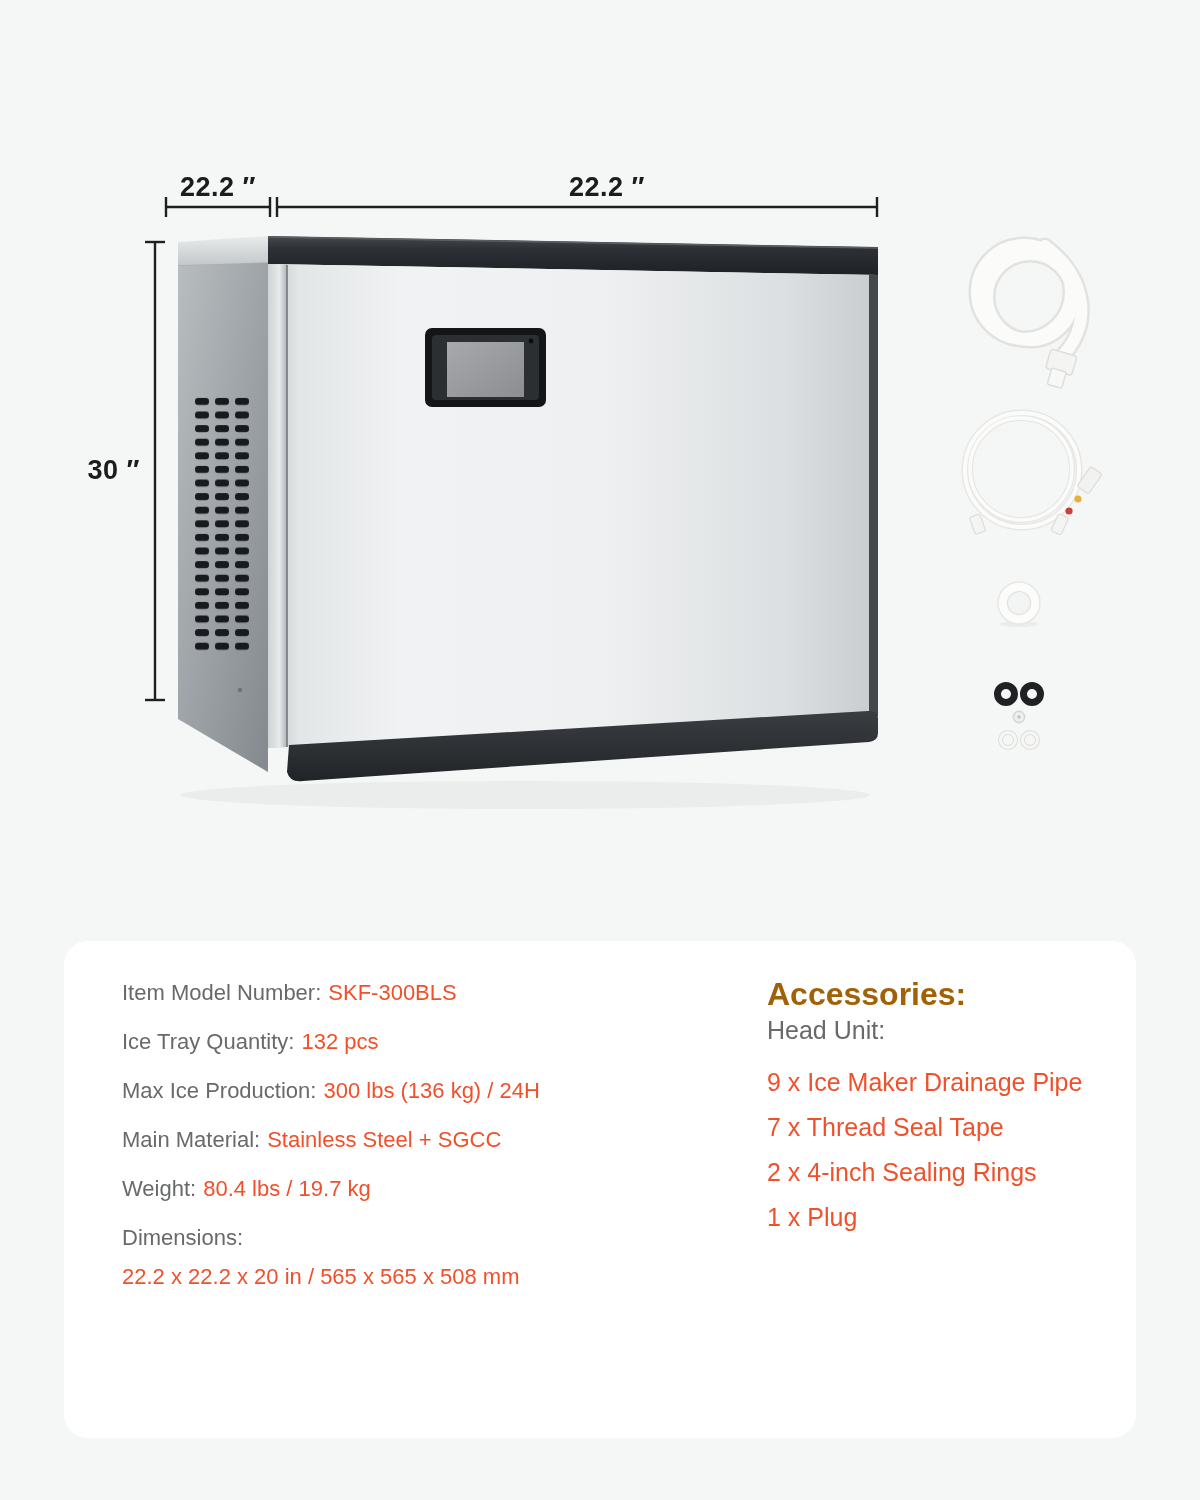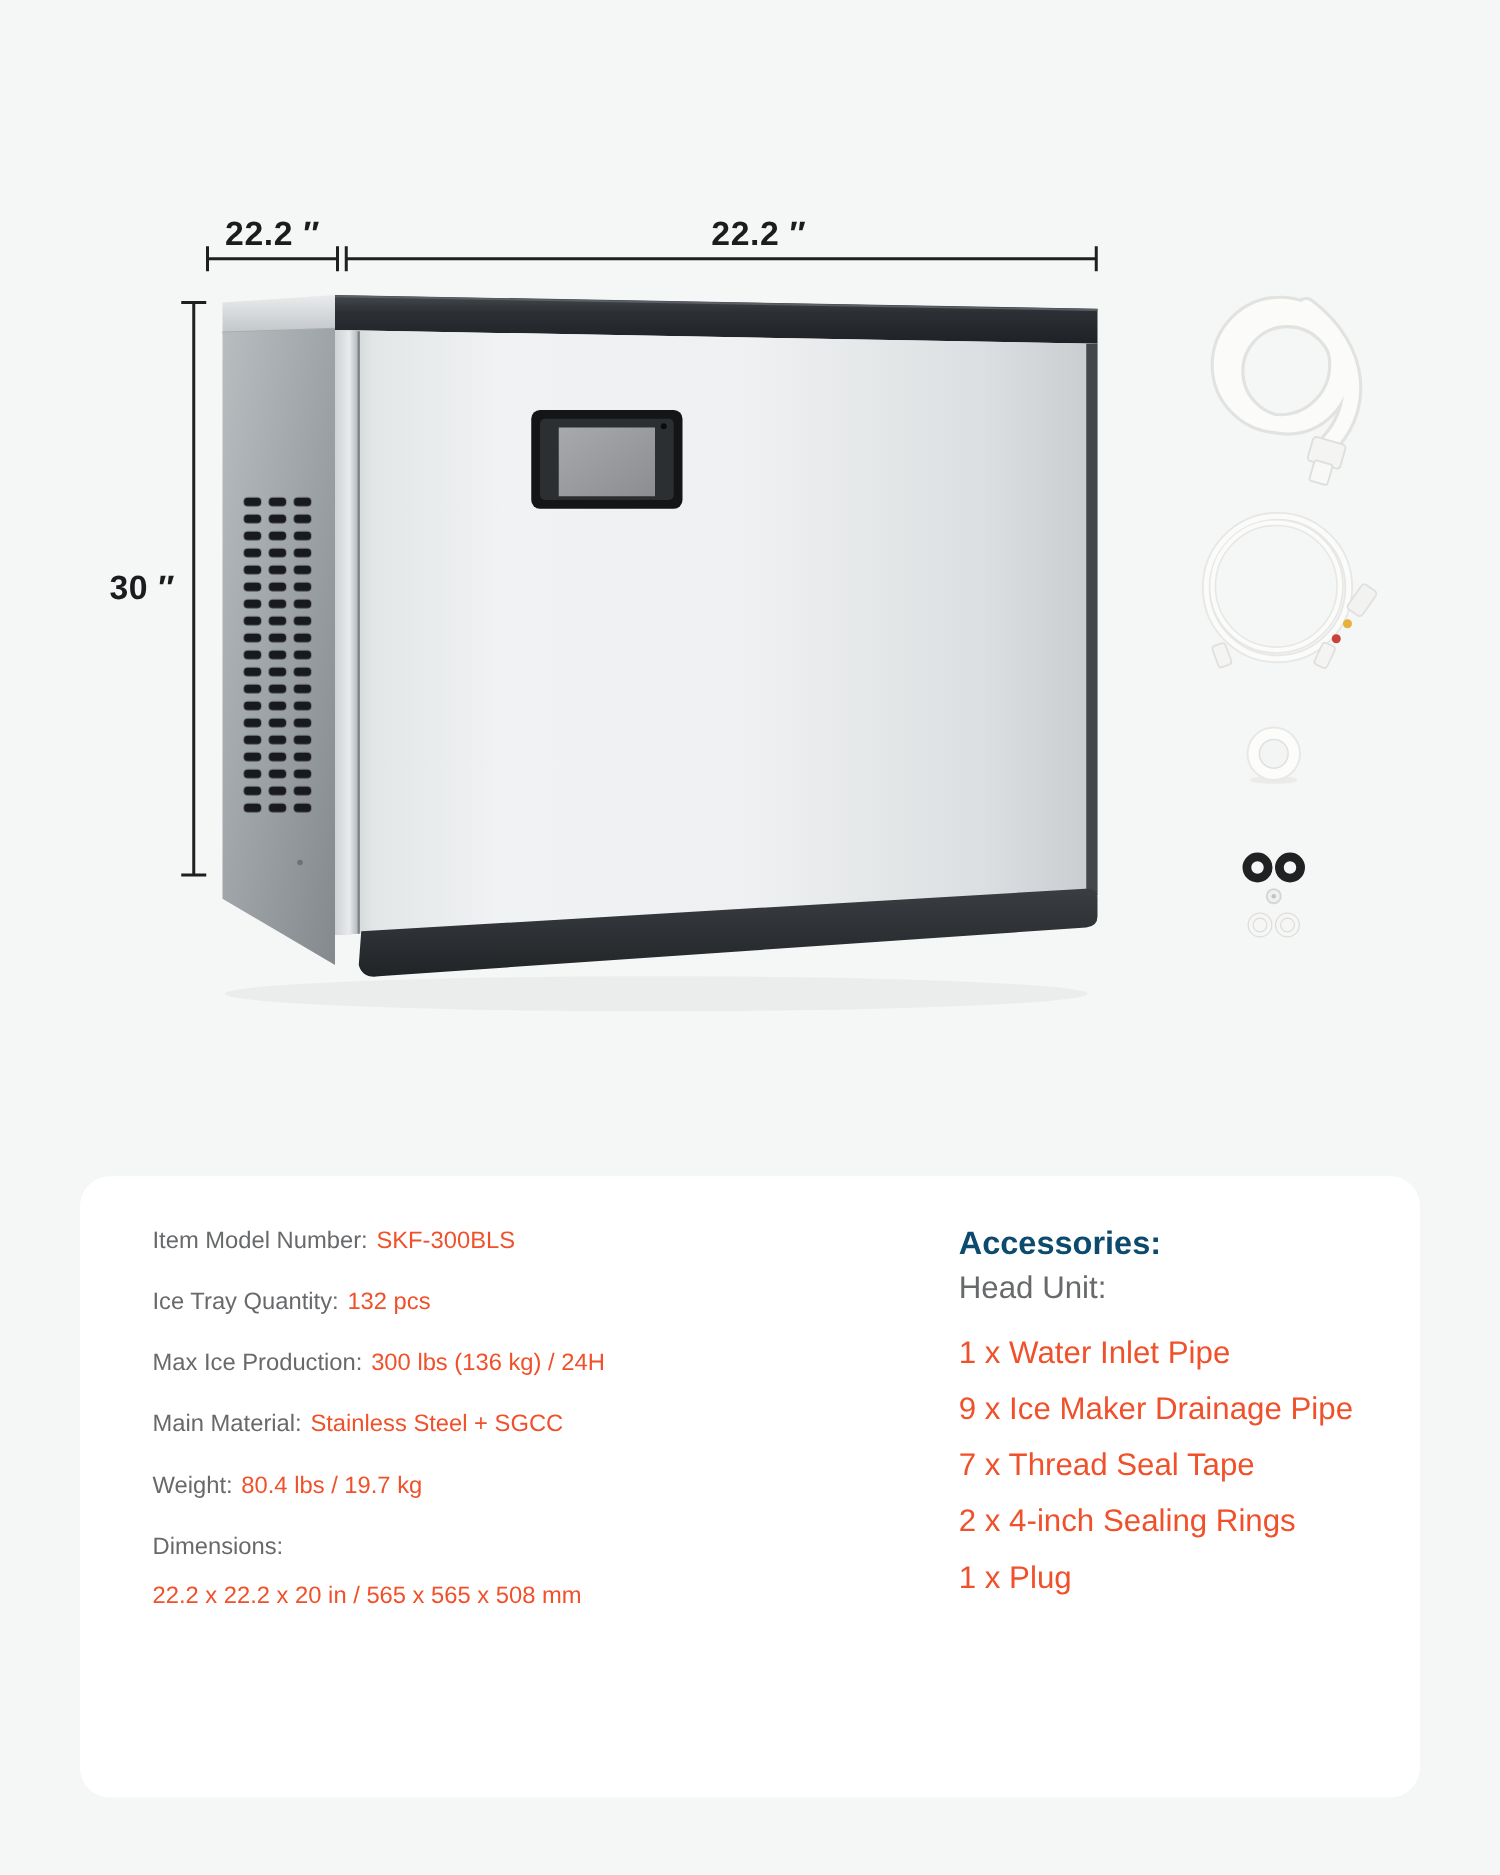--- a/index.html
+++ b/index.html
@@ -17,25 +17,25 @@
   #dim-label-height{text-align:right;}
   
   #figure-svg{position:absolute;left:0;top:0;}
   
   .spec-panel{
     position:absolute;left:64px;top:941px;width:1072px;height:497px;
     background:#ffffff;border-radius:24px;
   }
   .spec-col-left{position:absolute;left:58px;top:38px;}
   .spec-col-right{position:absolute;left:703px;top:38px;}
-  .spec-row{font-size:19px;line-height:28px;margin-bottom:21px;white-space:nowrap;}
+  .spec-row{font-size:22px;line-height:28px;margin-bottom:21px;white-space:nowrap;}
   .spec-row.tight{margin-bottom:11px;}
   .spec-label{color:#67696b;}
   .spec-value{color:#f0502a;margin-left:7px;}
-  .acc-heading{font-size:26px;line-height:30px;font-weight:700;color:#0c4a6e;white-space:nowrap;}
+  .acc-heading{font-size:32px;line-height:30px;font-weight:700;color:#a16207;white-space:nowrap;}
   .acc-subheading{font-size:25px;line-height:28px;color:#67696b;margin-top:7px;white-space:nowrap;}
   .acc-list{margin-top:24px;}
   .acc-item{font-size:25px;line-height:28px;color:#f0502a;margin-bottom:17px;white-space:nowrap;}
 </style>
 </head>
 <body>
 
 <div class="stage">
 
   <svg id="figure-svg" width="1200" height="940" viewBox="0 0 1200 940">
@@ -199,21 +199,20 @@
       </div>
       <div class="spec-row">
         <span class="spec-value" style="margin-left:0;">22.2 x 22.2 x 20 in / 565 x 565 x 508 mm</span>
       </div>
     </div>
 
     <div class="spec-col-right">
       <div class="acc-heading">Accessories:</div>
       <div class="acc-subheading">Head Unit:</div>
       <div class="acc-list">
-        <div class="acc-item">1 x Water Inlet Pipe</div>
         <div class="acc-item">9 x Ice Maker Drainage Pipe</div>
         <div class="acc-item">7 x Thread Seal Tape</div>
         <div class="acc-item">2 x 4-inch Sealing Rings</div>
         <div class="acc-item">1 x Plug</div>
       </div>
     </div>
 
   </div>
 </div>
 

